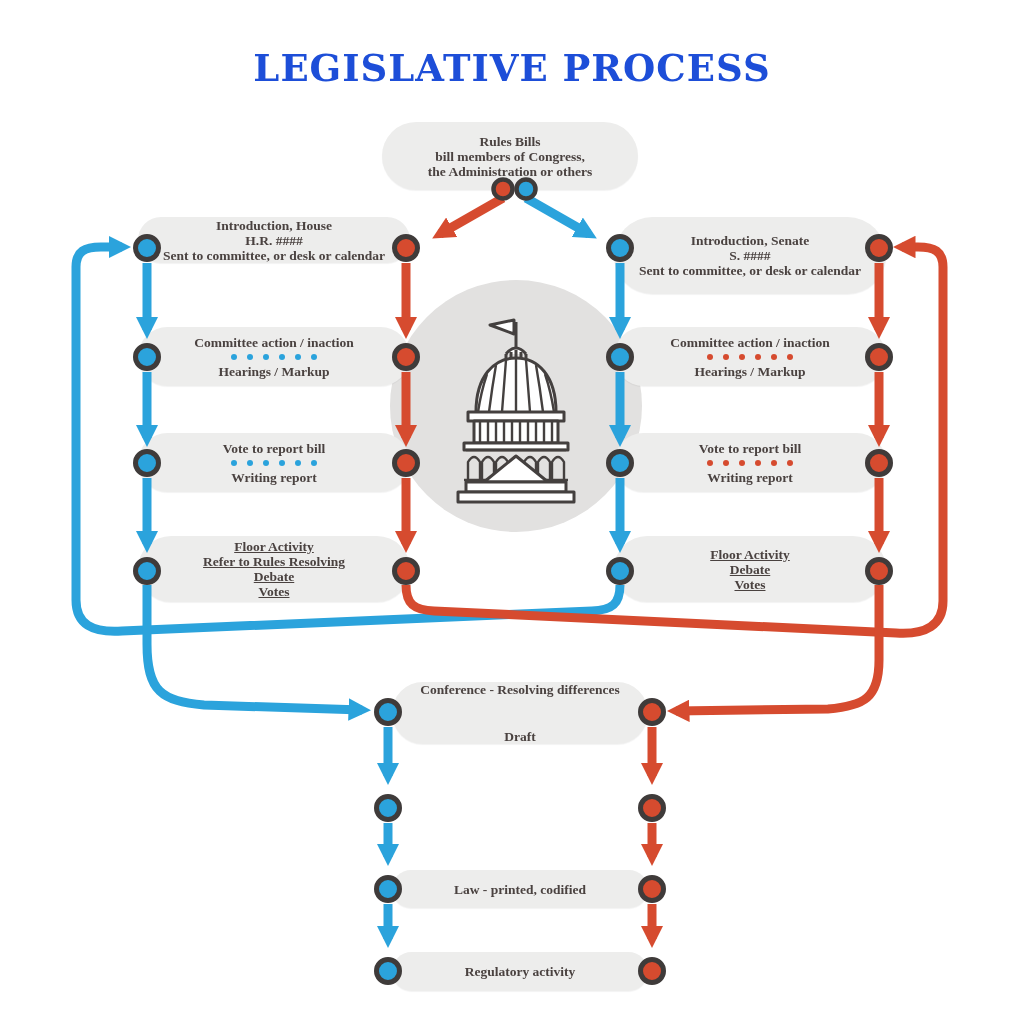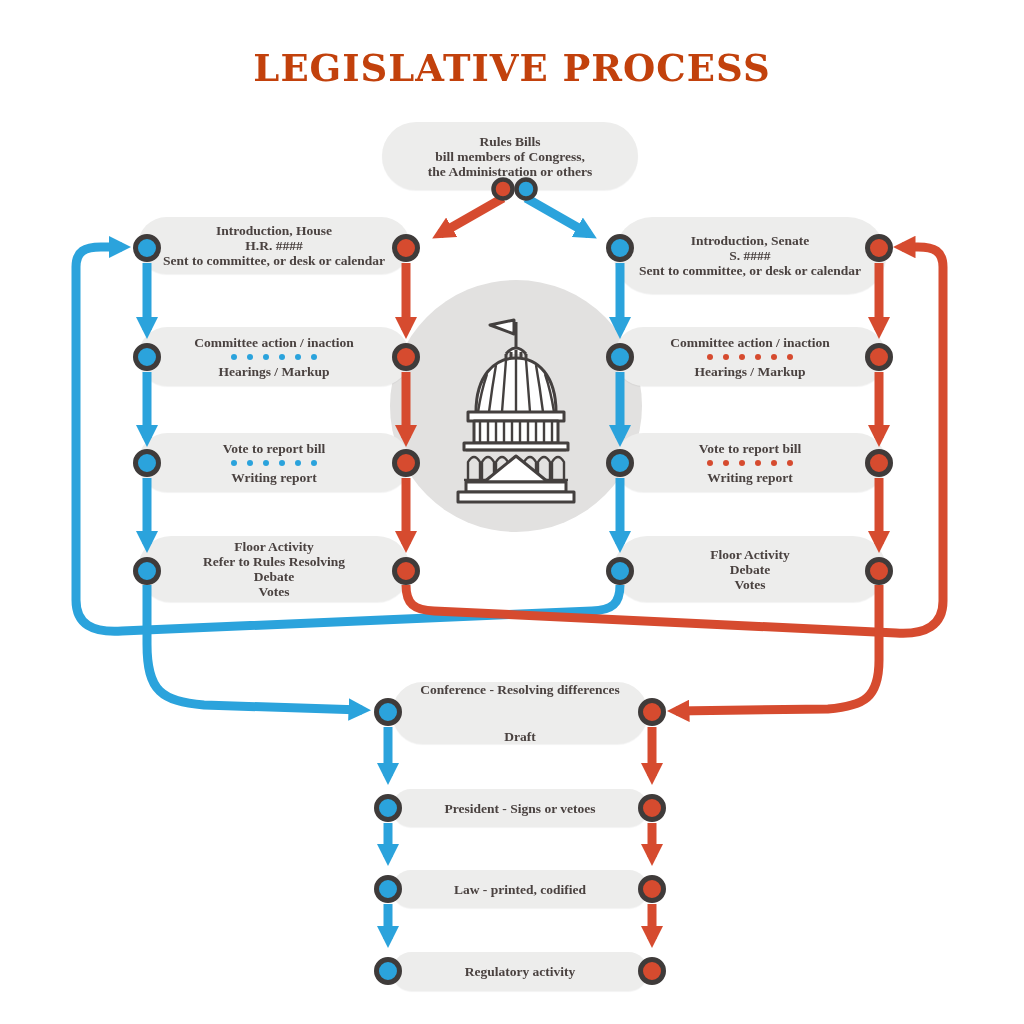--- a/index.html
+++ b/index.html
@@ -1,27 +1,27 @@
 <!DOCTYPE html>
 <html><head>
 <meta charset="utf-8">
 <style>
   html,body{margin:0;padding:0;background:#ffffff;}
   .stage{position:relative;width:1024px;height:1024px;background:#ffffff;overflow:hidden;
          font-family:"Liberation Serif",serif;}
   .title{position:absolute;left:0;top:46px;width:1024px;text-align:center;
          font-family:"DejaVu Serif",serif;font-weight:700;font-size:37px;
-         letter-spacing:1px;color:#c2410c;}
+         letter-spacing:1px;color:#1d4ed8;}
   .layer{position:absolute;left:0;top:0;width:1024px;height:1024px;pointer-events:none;}
   .pill{position:absolute;background:#ededec;border-radius:40px;
         display:flex;flex-direction:column;align-items:center;justify-content:center;
         text-align:center;color:#4a4240;font-weight:700;font-size:13.5px;line-height:15px;
         box-shadow:0 1px 1px rgba(0,0,0,0.05);}
   .pill .ln{white-space:nowrap;}
-  .pill.tall{line-height:15px;}
+  .pill.tall{line-height:15px;text-decoration:underline;}
   .pill.conference{justify-content:space-between;padding:0 0;}
   .dots{display:flex;gap:10px;margin:4px 0;}
   .dots span{width:6px;height:6px;border-radius:50%;display:block;}
   .dots.blue span{background:#2ba3dc;}
   .dots.red span{background:#d64b2f;}
   svg{display:block;}
 </style>
 </head>
 <body>
 
@@ -48,21 +48,21 @@
   </svg>
 
   <div class="title">LEGISLATIVE PROCESS</div>
 
   <div class="pill" style="left:382px;top:122px;width:256px;height:68px;">
     <div class="ln">Rules Bills</div>
     <div class="ln">bill members of Congress,</div>
     <div class="ln">the Administration or others</div>
   </div>
 
-  <div class="pill" style="left:138px;top:217px;width:272px;height:57px;">
+  <div class="pill" style="left:138px;top:217px;width:272px;height:46px;">
     <div class="ln">Introduction, House</div>
     <div class="ln">H.R. ####</div>
     <div class="ln">Sent to committee, or desk or calendar</div>
   </div>
 
   <div class="pill" style="left:138px;top:327px;width:272px;height:59px;">
     <div class="ln">Committee action / inaction</div>
     <div class="dots blue">
         <span></span>
         <span></span>
@@ -130,23 +130,20 @@
     <div class="ln">Floor Activity</div>
     <div class="ln">Debate</div>
     <div class="ln">Votes</div>
   </div>
 
   <div class="pill conference" style="left:392px;top:682px;width:256px;height:62px;">
     <div class="ln">Conference - Resolving differences</div>
     <div class="ln">Draft</div>
   </div>
 
-  <div class="pill" style="left:392px;top:789px;width:256px;height:38px;">
-    <div class="ln">President - Signs or vetoes</div>
-  </div>
 
   <div class="pill" style="left:392px;top:952px;width:256px;height:39px;">
     <div class="ln">Regulatory activity</div>
   </div>
 
   <div class="pill" style="left:392px;top:870px;width:256px;height:38px;">
     <div class="ln">Law - printed, codified</div>
   </div>
 
   <svg class="layer" viewBox="0 0 1024 1024">

